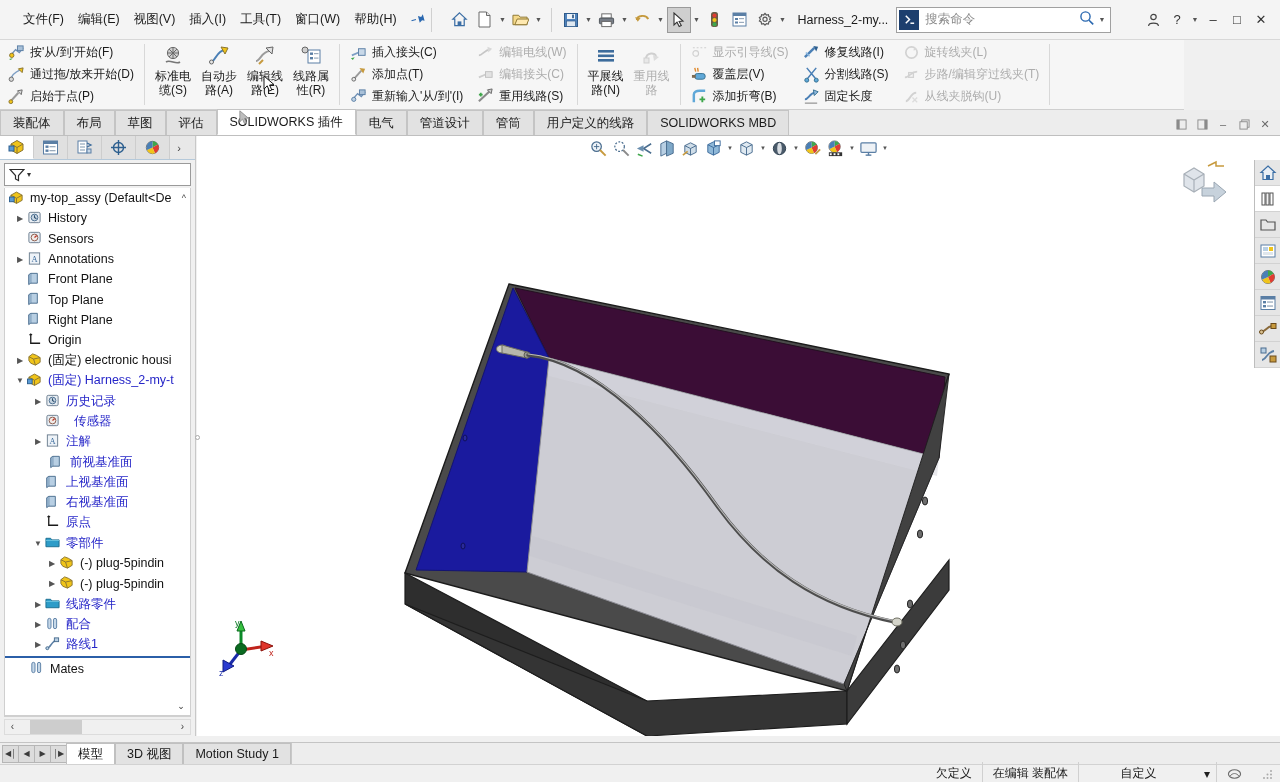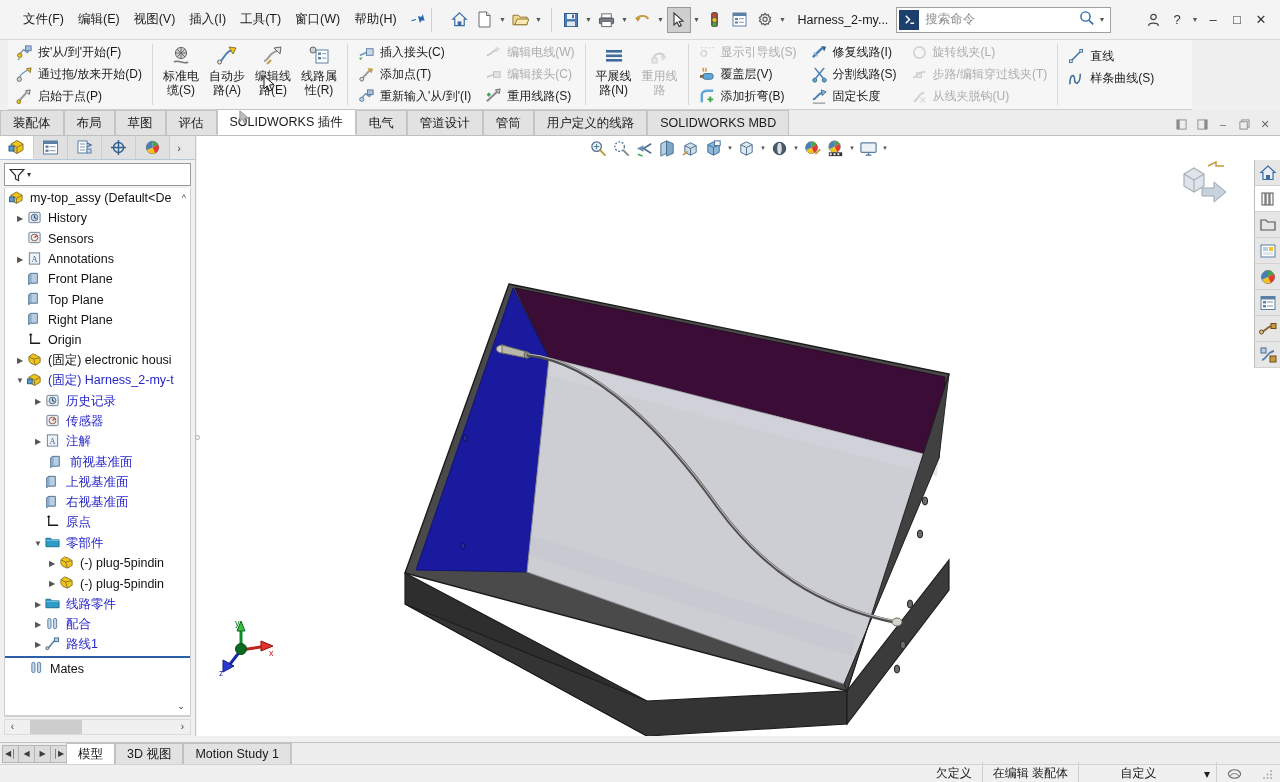--- a/index.html
+++ b/index.html
@@ -75,21 +75,21 @@
   .search-ph { flex: 1; padding-left: 6px; color: #8a8a8a; font-size: 12.5px; }
   .search-mag { color: #2a68b0; font-size: 15px; padding-right: 3px; }
   .search-caret { font-size: 7px; color: #555; padding-right: 5px; }
 
   .win-right { margin-left: auto; display: flex; align-items: center; padding-right: 8px; gap: 2px; }
   .wr-btn { width: 22px; height: 24px; display:flex; align-items:center; justify-content:center;
             font-size: 13px; color: #333; cursor: default; }
 
   
   .ribbon {
-    position: absolute; top: 40px; left: 8px; width: 1184px; height: 70px;
+    position: absolute; top: 40px; left: 0; width: 1184px; height: 70px;
     background: #f6f6f6; border-bottom: 1px solid #cfcfcf;
     display: flex; align-items: stretch;
   }
   .rgroup { display: flex; align-items: stretch; padding: 2px 3px; }
   .rgroup-sep { width: 1px; background: #d8d8d8; margin: 4px 2px; }
 
   .rcol { display: flex; flex-direction: column; justify-content: center; }
   .ritem {
     display: flex; align-items: center; gap: 5px;
     height: 22px; padding: 0 5px; white-space: nowrap;
@@ -667,42 +667,20 @@
                 <path d="M10 10 L15 15 M15 10 L10 15" stroke="#dcdcdc" stroke-width="1.4"></path>
               </svg>
           </span>
           <span>从线夹脱钩(U)</span>
         </div>
       </div>
     </div>
 
     <div class="rgroup-sep"></div>
 
-    <div class="rgroup">
-      <div class="rcol" style="justify-content:flex-start; padding-top:3px;">
-        <div class="ritem">
-          <span class="ico">
-            <svg width="17" height="17" viewBox="0 0 18 18">
-                <path d="M3 14 L14 3" stroke="#3d6c9c" stroke-width="1.5"></path>
-                <rect x="1.6" y="12.6" width="2.8" height="2.8" fill="#fff" stroke="#3d6c9c"></rect>
-                <rect x="12.6" y="1.6" width="2.8" height="2.8" fill="#fff" stroke="#3d6c9c"></rect>
-              </svg>
-          </span>
-          <span>直线</span>
-        </div>
-        <div class="ritem">
-          <span class="ico">
-            <svg width="17" height="17" viewBox="0 0 18 18">
-                <path d="M2 15 C2 4 7 4 7 10 C7 16 13 16 13 4" fill="none" stroke="#3d6c9c" stroke-width="1.6"></path>
-              </svg>
-          </span>
-          <span>样条曲线(S)</span>
-        </div>
-      </div>
-    </div>
   </div>
 
   <div class="tabbar">
     <div class="dtab">装配体</div>
     <div class="dtab">布局</div>
     <div class="dtab">草图</div>
     <div class="dtab">评估</div>
     <div class="dtab active">SOLIDWORKS 插件</div>
     <div class="dtab">电气</div>
     <div class="dtab">管道设计</div>
@@ -897,21 +875,21 @@
         <span class="twist">▶</span>
         <span class="ico">
           <svg width="15" height="15" viewBox="0 0 16 16">
               <rect x="2" y="2.5" width="12" height="11" rx="1.5" fill="#e9eef3" stroke="#6b7d8f"></rect>
               <circle cx="8" cy="8" r="3.6" fill="#c6d4e0" stroke="#4a6d8f"></circle>
               <path d="M8 5.5 L8 8 L10 9.3" stroke="#2d4f6f" stroke-width="1.1" fill="none"></path>
             </svg>
         </span>
         <span class="tlabel blue">历史记录</span>
       </div>
-      <div class="trow" style="padding-left:40px;">
+      <div class="trow" style="padding-left:40px;gap:8px;">
         <span class="ico">
           <svg width="15" height="15" viewBox="0 0 16 16">
               <rect x="2" y="2.5" width="12" height="11" rx="1.5" fill="#e9eef3" stroke="#6b7d8f"></rect>
               <circle cx="8" cy="8" r="3.6" fill="#f0eae6" stroke="#8a5a4a"></circle>
               <path d="M8 8 L10.4 5.8" stroke="#c0392b" stroke-width="1.3"></path>
             </svg>
         </span>
         <span class="tlabel blue">传感器</span>
       </div>
       <div class="trow" style="padding-left:26px;">

